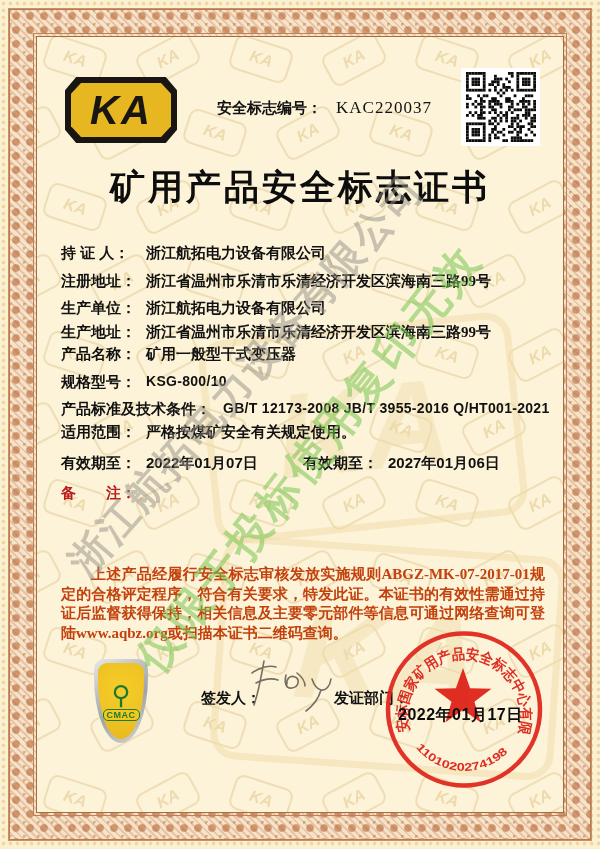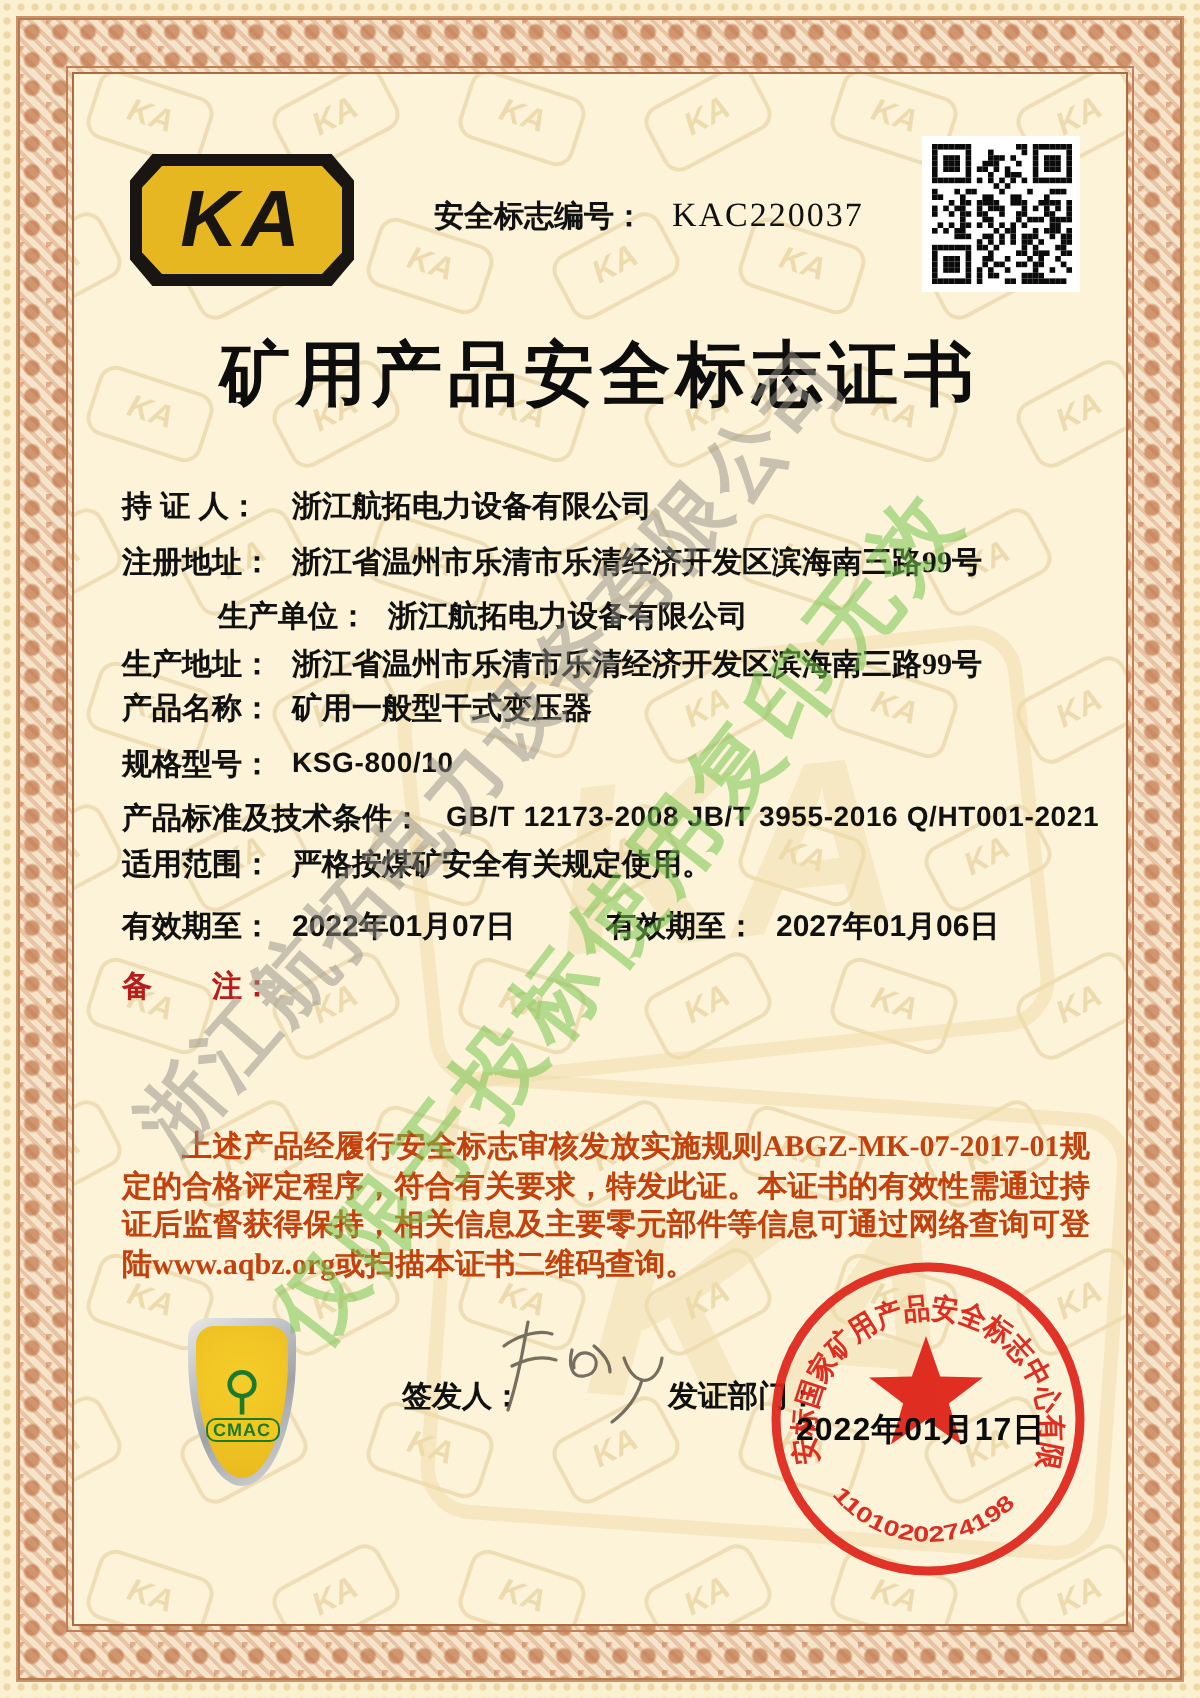--- a/index.html
+++ b/index.html
@@ -481,21 +481,21 @@
 
     <div class="fields" id="fields">
         <div class="field-row" style="top: 207px;">
           <span class="field-label">持 证 人：</span>
           <span class="field-value">浙江航拓电力设备有限公司</span>
         </div>
         <div class="field-row" style="top: 235px;">
           <span class="field-label">注册地址：</span>
           <span class="field-value">浙江省温州市乐清市乐清经济开发区滨海南三路99号</span>
         </div>
-        <div class="field-row" style="top: 262px; margin-left: 48px;">
+        <div class="field-row" style="top: 262px;">
           <span class="field-label">生产单位：</span>
           <span class="field-value">浙江航拓电力设备有限公司</span>
         </div>
         <div class="field-row" style="top: 286px;">
           <span class="field-label">生产地址：</span>
           <span class="field-value">浙江省温州市乐清市乐清经济开发区滨海南三路99号</span>
         </div>
         <div class="field-row" style="top: 308px;">
           <span class="field-label">产品名称：</span>
           <span class="field-value">矿用一般型干式变压器</span>

